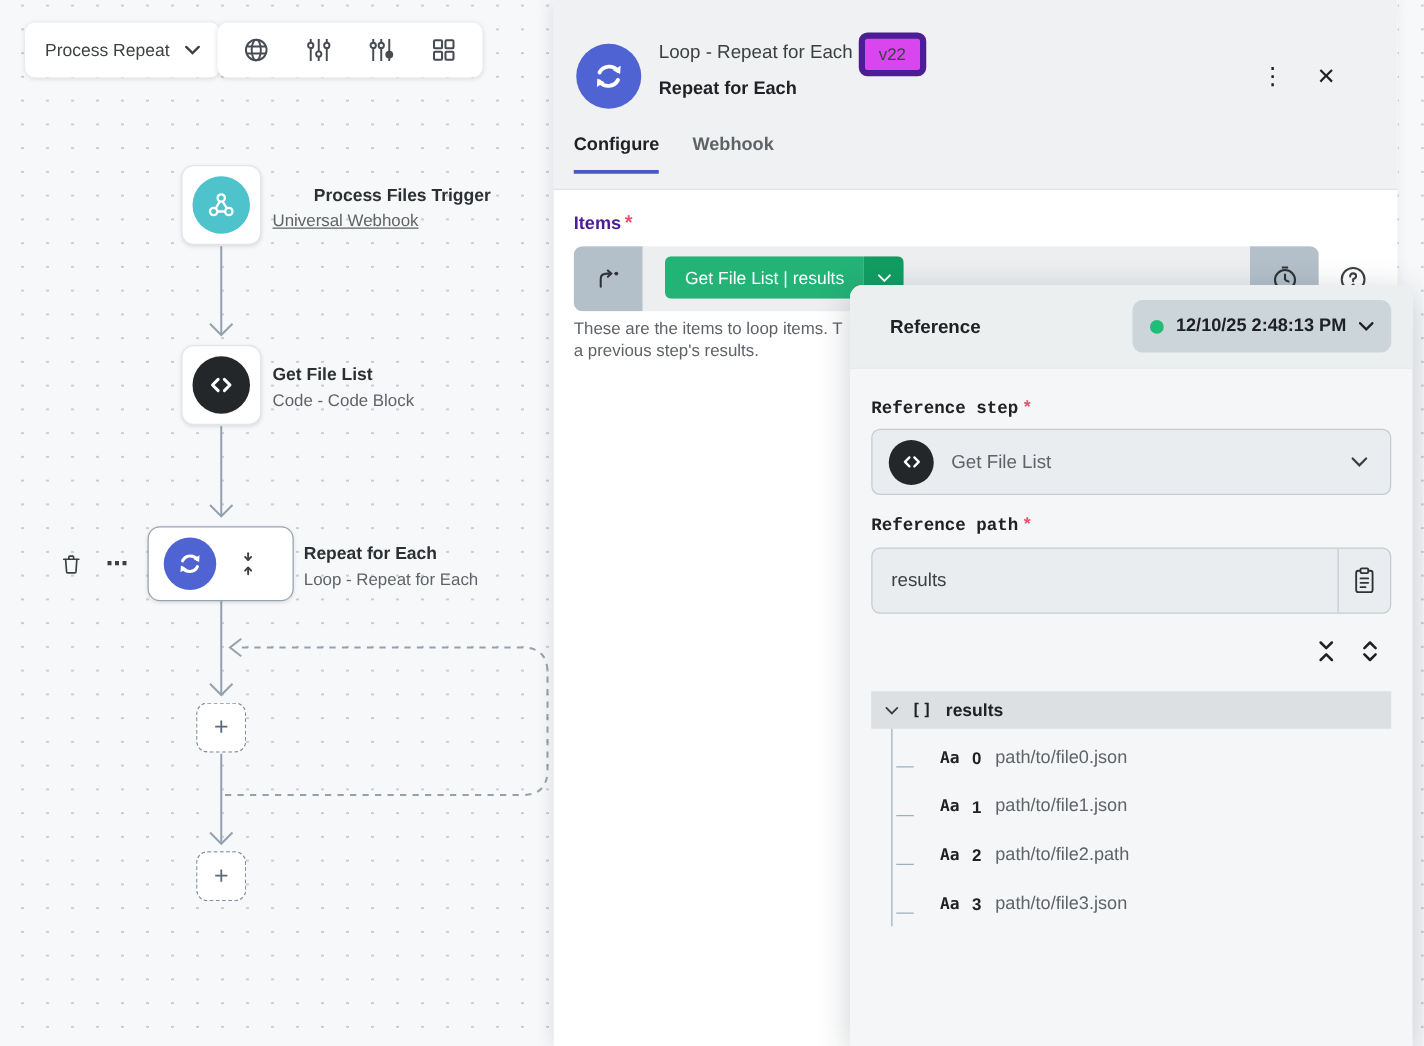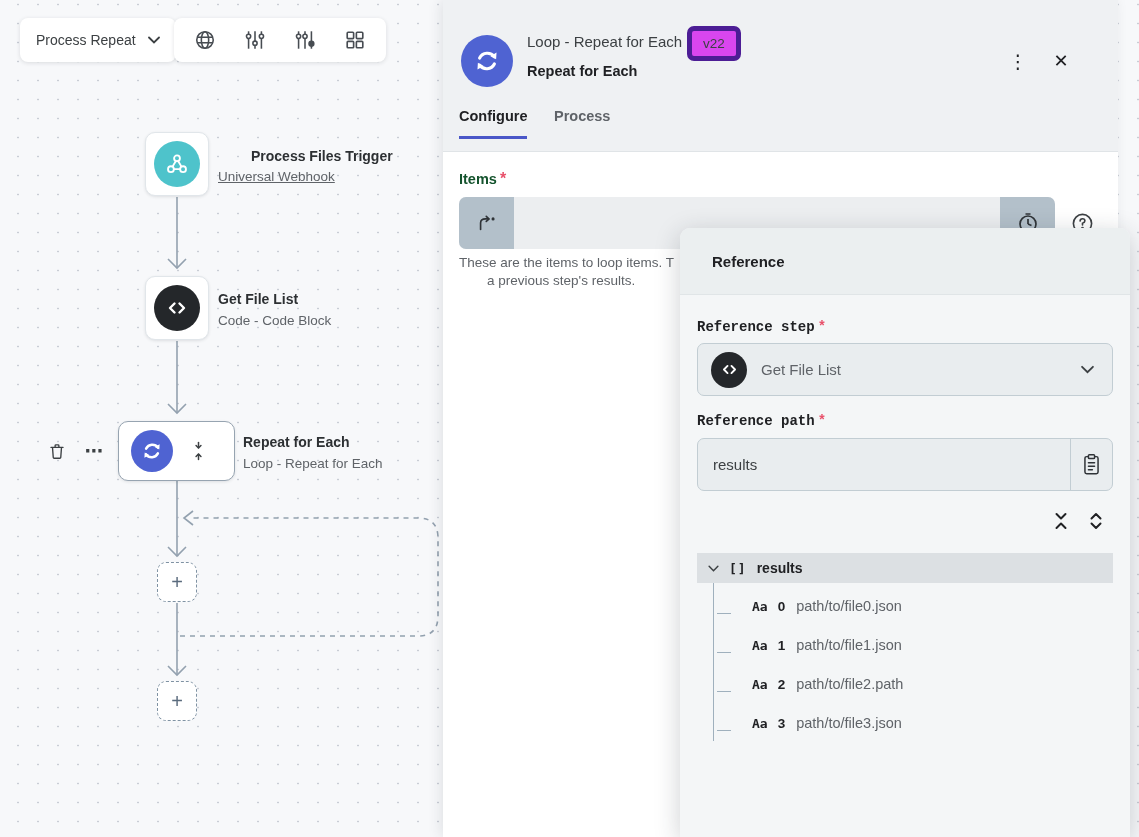--- a/index.html
+++ b/index.html
@@ -51,21 +51,21 @@
   .step-type { position:absolute; left:84px; top:33px; font-size:15px; color:#3c4043; white-space:nowrap; }
   .ver-badge {
     position:absolute; left:244px; top:26px; padding:5px 11px; font-size:13.5px; color:#3c4043;
     background:#d946ef; border:5px solid #4c1d95; border-radius:7px;
   }
   .step-name { position:absolute; left:84px; top:63px; font-size:14.5px; font-weight:700; color:#202124; white-space:nowrap; }
   .tab { position:absolute; top:108px; font-size:14.5px; cursor:pointer; padding-bottom:12px; }
   .tab.active { font-weight:700; color:#202124; border-bottom:3px solid #4a57c8; }
   .tab.idle { font-weight:600; color:#5f6368; }
 
-  .field-label { font-size:14.5px; font-weight:700; color:#14532d; }
+  .field-label { font-size:14.5px; font-weight:700; color:#4c1d95; }
   .req { color:#e8506a; font-weight:700; margin-left:3px; }
 
   .items-row {
     position:absolute; left:16px; top:197px; width:596px; height:52px;
     background:#eceef0; border-radius:7px; display:flex; overflow:hidden; cursor:text;
   }
   .items-cap { width:55px; background:#b3c0ca; display:flex; align-items:center; justify-content:center; flex:0 0 auto; }
   .items-cap.right { margin-left:auto; }
   .pill {
     margin:8px 0 0 18px; height:34px; border-radius:5px; overflow:hidden;
@@ -261,59 +261,74 @@
   <span class="step-name">Repeat for Each</span>
 
   <span class="mini-ic" style="right:88px;top:48px;width:24px;height:26px;font-size:19px;color:#202124;">
     <span>⋮</span>
   </span>
   <span class="mini-ic" style="right:44px;top:48px;width:26px;height:26px;font-size:18px;color:#202124;">
     <span>✕</span>
   </span>
 
   <span class="tab active" style="left:16px;">Configure</span>
-  <span class="tab idle" style="left:111px;">Process</span>
+  <span class="tab idle" style="left:111px;">Webhook</span>
 
   <div class="abs" style="left:16px;top:170px;">
     <span class="field-label">Items</span><span class="req">*</span>
   </div>
 
   <div class="items-row">
     <span class="items-cap">
       <svg width="22" height="22" viewBox="0 0 24 24" fill="none" stroke="#2f3337" stroke-width="1.8" stroke-linecap="round">
         <path d="M5 19 V12 Q5 7.5 10.5 7.5 H13.2"></path>
         <polyline points="11.2,4.8 14.2,7.5 11.2,10.2"></polyline>
         <circle cx="18.6" cy="7.5" r="1.7" fill="#2f3337" stroke="none"></circle>
       </svg>
+    </span>
+    <span class="pill">
+      <span class="pill-main">Get File List | results</span>
+      <span class="pill-dd">
+        <svg width="11" height="7" viewBox="0 0 12 8">
+            <polyline points="1,1.5 6,6.5 11,1.5" fill="none" stroke="#fff" stroke-width="1.8" stroke-linecap="round"></polyline>
+          </svg>
+      </span>
     </span>
     <span class="items-cap right">
       <svg width="24" height="24" viewBox="0 0 24 24" fill="none" stroke="#2f3337" stroke-width="1.7">
         <circle cx="12" cy="13" r="8"></circle>
           <line x1="12" y1="13" x2="12" y2="8"></line>
           <line x1="12" y1="13" x2="15.5" y2="14.5"></line>
           <line x1="9.5" y1="3" x2="14.5" y2="3"></line>
       </svg>
     </span>
   </div>
   <span class="mini-ic" style="left:627px;top:211px;width:24px;height:24px;">
     <svg width="23" height="23" viewBox="0 0 24 24" fill="none" stroke="#3c4043" stroke-width="1.7">
         <circle cx="12" cy="12" r="9.5"></circle>
         <path d="M9.5 9.5 Q9.5 7 12 7 Q14.5 7 14.5 9.2 Q14.5 11 12 11.8 V13.5" stroke-linecap="round"></path>
         <circle cx="12" cy="16.8" r="0.6" fill="#3c4043"></circle>
       </svg>
   </span>
 
   <div class="help-txt" style="top:254px;">These are the items to loop items. T</div>
-  <div class="help-txt" style="top:272px;margin-left:28px;">a previous step's results.</div>
+  <div class="help-txt" style="top:272px;">a previous step's results.</div>
 </div>
 
 <div class="popover">
   <div class="pop-head"></div>
   <span class="pop-title">Reference</span>
 
+  <span class="run-btn">
+    <span class="run-dot"></span>
+    <span class="run-txt">12/10/25 2:48:13 PM</span>
+    <svg width="12" height="8" viewBox="0 0 12 8">
+        <polyline points="1,1.5 6,6.5 11,1.5" fill="none" stroke="#202124" stroke-width="1.8" stroke-linecap="round"></polyline>
+      </svg>
+  </span>
 
   <div class="pop-label" style="top:91px;">
     <span>Reference step</span><span class="req">*</span>
   </div>
   <div class="pop-input" style="top:115px;height:53px;">
     <span class="dd-circle">
       <svg width="19" height="19" viewBox="0 0 24 24" fill="none" stroke="#fff" stroke-width="2.4" stroke-linecap="round" stroke-linejoin="round">
         <polyline points="9.5,7.5 5,12 9.5,16.5"></polyline>
           <polyline points="14.5,7.5 19,12 14.5,16.5"></polyline>
       </svg>

